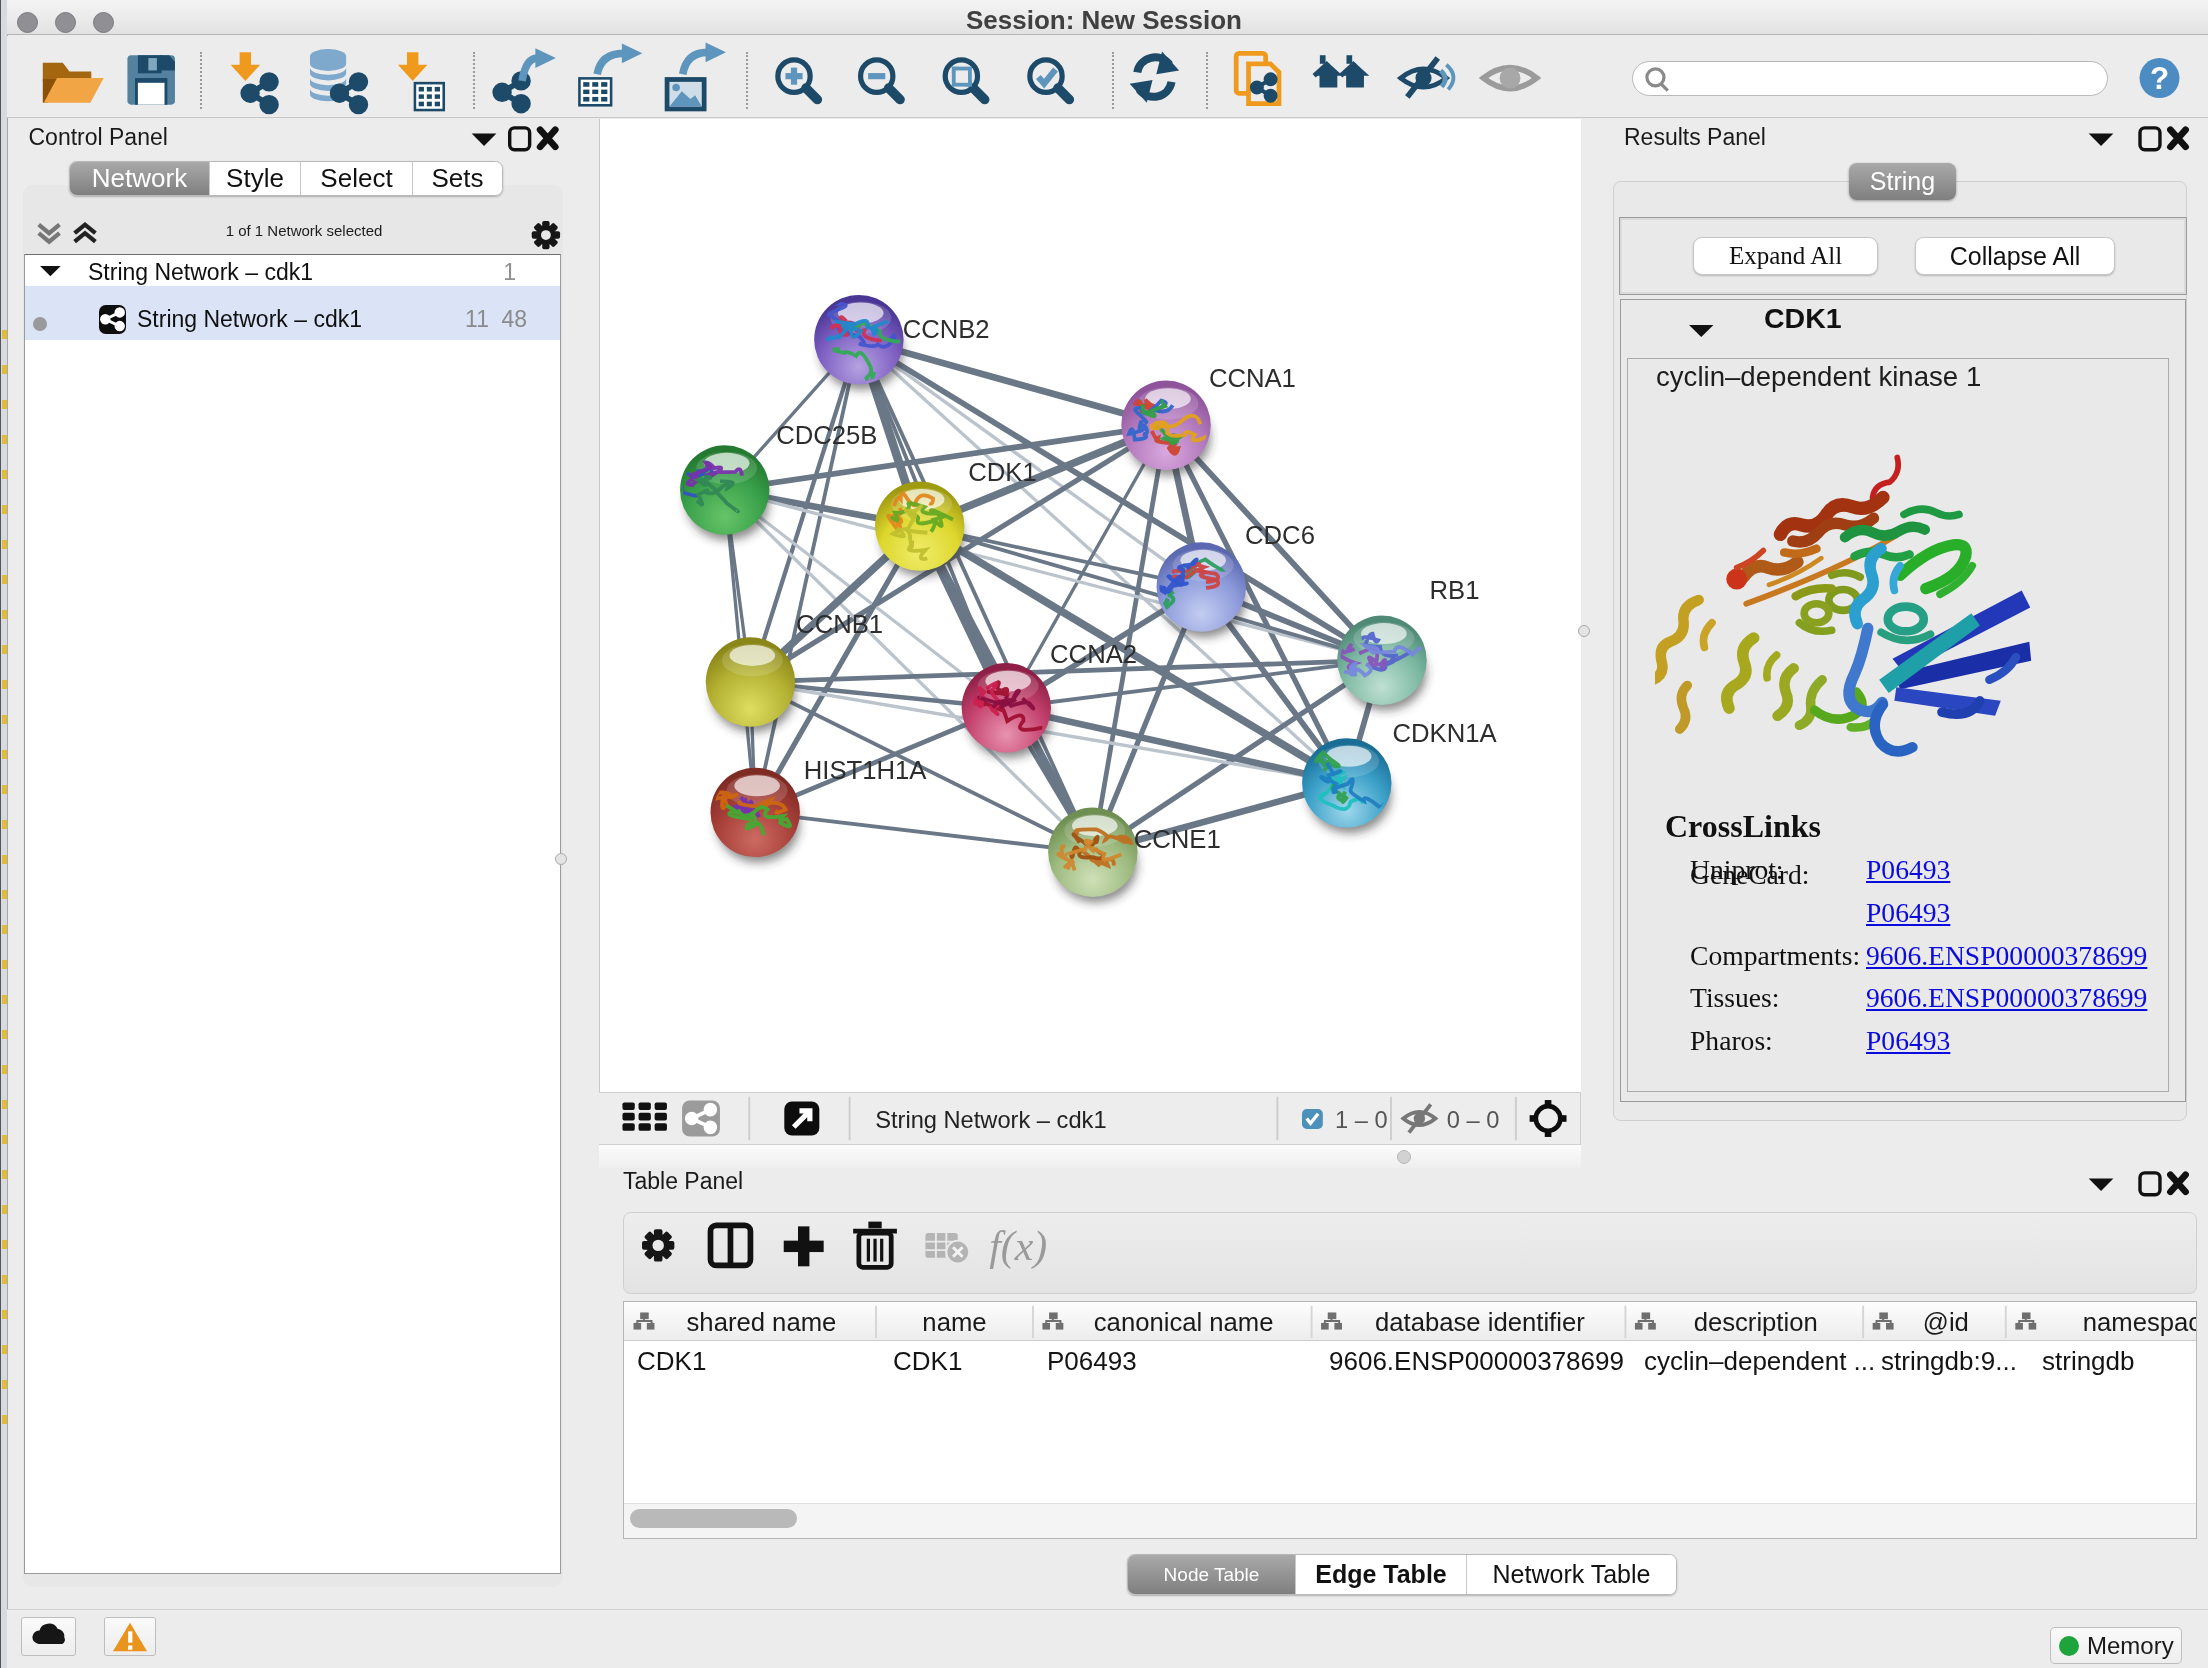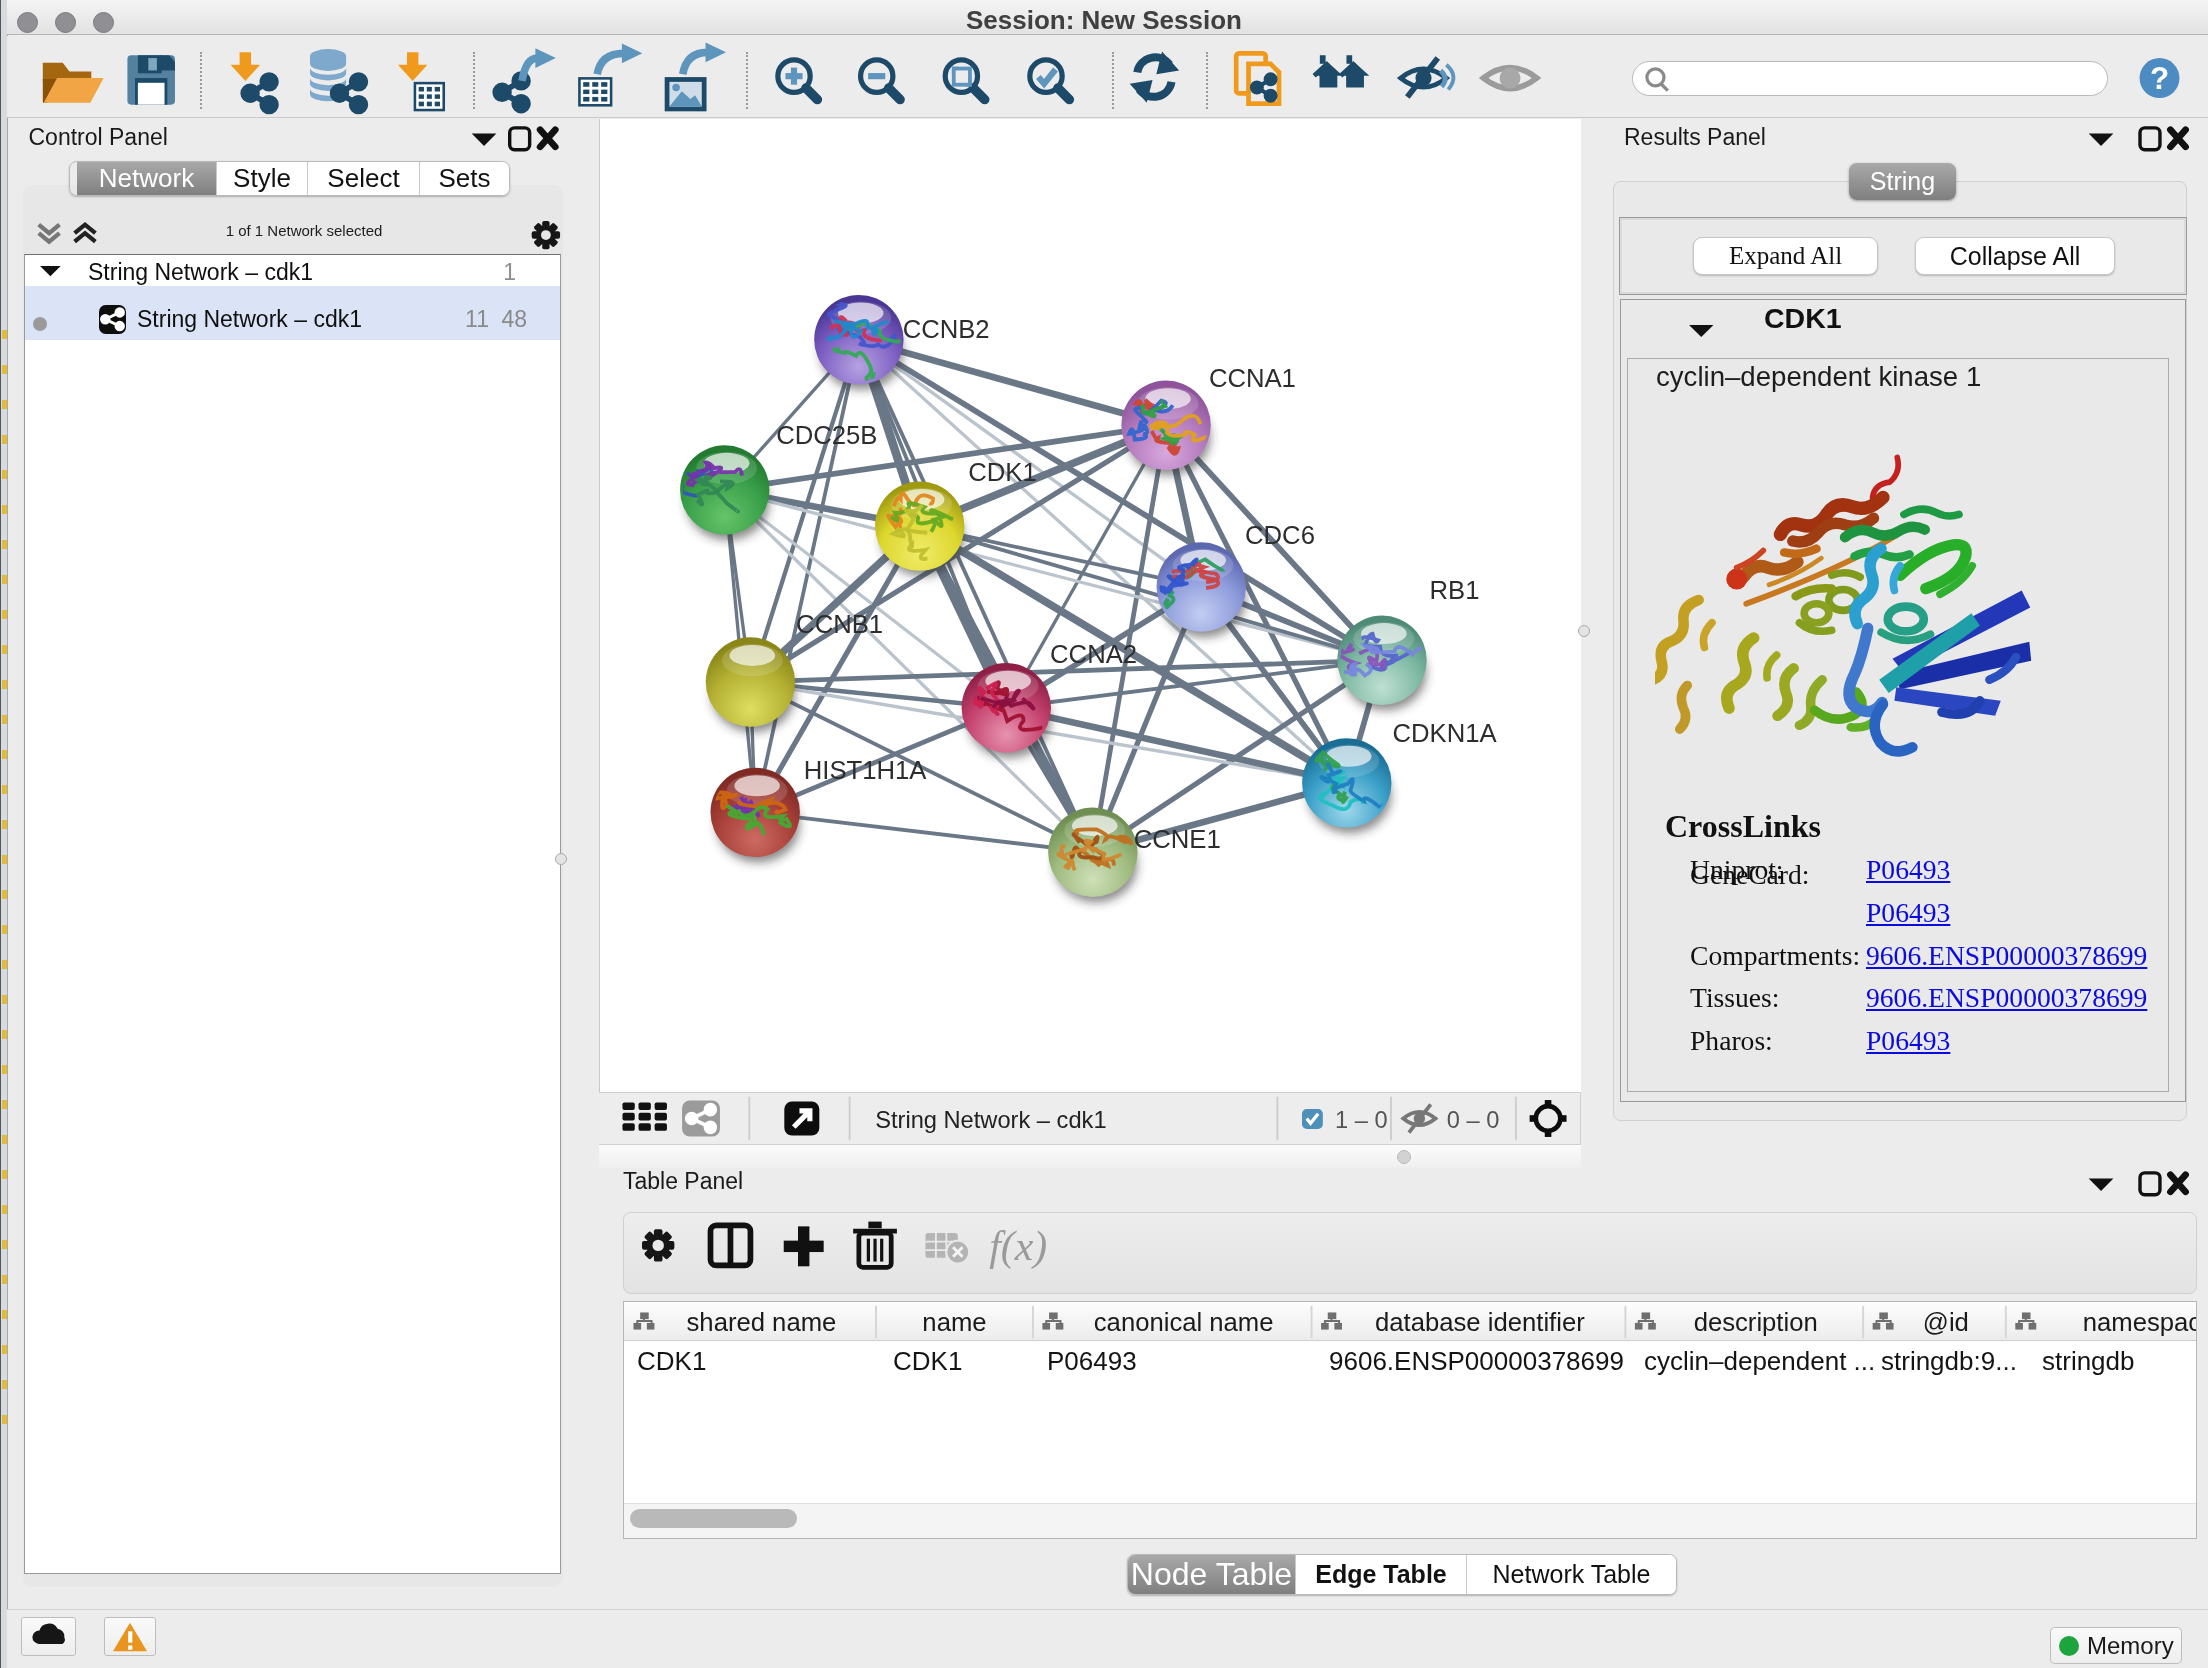--- a/index.html
+++ b/index.html
@@ -152,21 +152,21 @@
 <svg class="abs" style="left:1641px;top:65px;" width="46" height="28.5" viewBox="0 0 48 30" xmlns="http://www.w3.org/2000/svg">
     <circle cx="15" cy="13" r="9" fill="none" stroke="#8a8a8a" stroke-width="3.4"></circle>
     <line x1="21" y1="20" x2="28" y2="27" stroke="#8a8a8a" stroke-width="3.4"></line>
   </svg>
 <div class="abs panel-title" style="left:28.5px;top:124px;">Control Panel</div>
 <svg class="abs" style="left:466px;top:125px;" width="114" height="28.5" viewBox="0 0 120 30" xmlns="http://www.w3.org/2000/svg">
     <path d="M6,9 L32,9 L19,22 z" fill="#111"></path>
     <rect x="46" y="3" width="21" height="23" rx="5" fill="none" stroke="#111" stroke-width="3.6"></rect>
     <path d="M78,5 l16,18 m0,-18 l-16,18" stroke="#111" stroke-width="7" stroke-linecap="round"></path>
   </svg>
-<div class="seg" style="left:69px;top:161px;padding-left:7px;">
+<div class="seg" style="left:69px;top:161px;">
 <div class="sel" style="width:140px;">Network</div>
 <div style="width:91px;">Style</div>
 <div style="width:112px;">Select</div>
 <div style="width:89px;">Sets</div>
   </div>
 <div class="abs" style="left:23px;top:185px;width:540px;height:1402px;background:#e7e7e7;border-radius:9.5px;"></div>
 <svg class="abs" style="left:28.5px;top:219px;" width="571" height="34" viewBox="0 0 600 36" xmlns="http://www.w3.org/2000/svg">
     <g fill="none" stroke="#777" stroke-width="4.5">
       <path d="M8,6 l11,9 l11,-9"></path>
       <path d="M8,15 l11,9 l11,-9"></path>
@@ -709,21 +709,21 @@
 <div class="abs" style="left:637px;top:1346px;font-size:26px;color:#141414;">CDK1</div>
 <div class="abs" style="left:893px;top:1346px;font-size:26px;color:#141414;">CDK1</div>
 <div class="abs" style="left:1047px;top:1346px;font-size:26px;color:#141414;">P06493</div>
 <div class="abs" style="left:1329px;top:1346px;font-size:26px;color:#141414;">9606.ENSP00000378699</div>
 <div class="abs" style="left:1644px;top:1346px;font-size:26px;color:#141414;">cyclin–dependent ...</div>
 <div class="abs" style="left:1881px;top:1346px;font-size:26px;color:#141414;">stringdb:9...</div>
 <div class="abs" style="left:2042px;top:1346px;font-size:26px;color:#141414;">stringdb</div>
 <div class="abs" style="left:624px;top:1503px;width:1572px;height:35px;background:#f4f4f4;border-top:1px solid #e0e0e0;"></div>
 <div class="abs" style="left:630px;top:1509px;width:167px;height:19px;border-radius:9.5px;background:#b9b9b9;"></div>
 <div class="seg" style="left:1127px;top:1554px;height:41px;">
-<div class="sel" style="width:168px;font-size:32px;">Node Table</div>
+<div class="sel" style="width:168px;font-size:19px;">Node Table</div>
 <div style="width:171px;font-size:25px;font-weight:bold;">Edge Table</div>
 <div style="width:209px;font-size:25px;">Network Table</div>
   </div>
 <div class="abs" style="left:6.7px;top:1609px;width:2202px;height:59px;background:#ececec;border-top:1.9px solid #d2d2d2;"></div>
 <div class="abs" style="left:21px;top:1617px;width:55px;height:39px;background:linear-gradient(#fafafa,#ededed);border:1.9px solid #bdbdbd;border-radius:2.9px;"></div>
 <svg class="abs" style="left:27px;top:1623px;" width="46" height="28.5" viewBox="0 0 48 30" xmlns="http://www.w3.org/2000/svg">
     <path d="M12,22 a7,7 0 0 1 1,-14 a10,9 0 0 1 19,-2 a8,8 0 0 1 7,9 a5,5 0 0 1 -2,7 z" fill="#161616"></path>
   </svg>
 <div class="abs" style="left:104px;top:1617px;width:52px;height:39px;background:linear-gradient(#fafafa,#ededed);border:1.9px solid #bdbdbd;border-radius:2.9px;"></div>
 <svg class="abs" style="left:111px;top:1620px;" width="38" height="34" viewBox="0 0 40 36" xmlns="http://www.w3.org/2000/svg">

